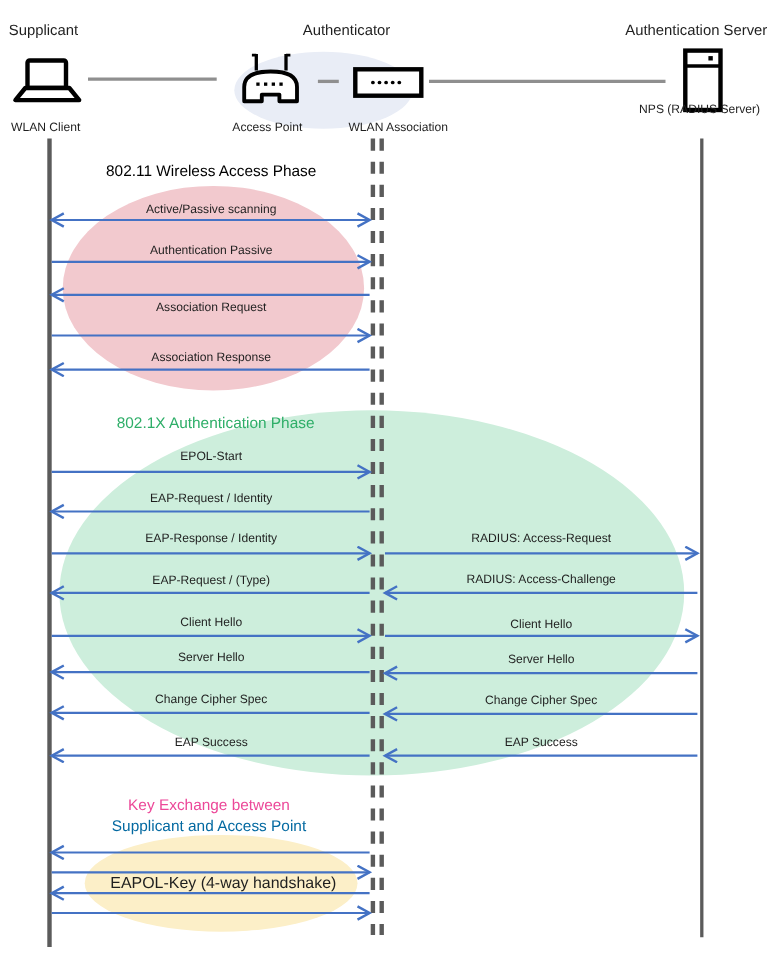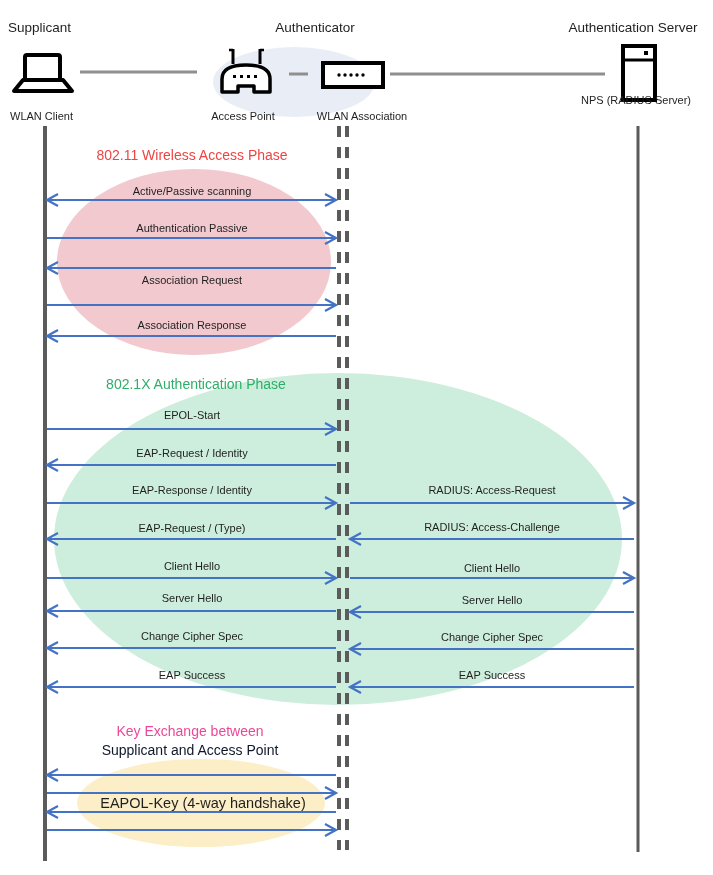--- a/index.html
+++ b/index.html
@@ -122,21 +122,21 @@
 
   <div class="lbl role" style="left:8px;top:19px;">Supplicant</div>
   <div class="lbl role center" style="left:315px;top:19px;">Authenticator</div>
   <div class="lbl role center" style="left:633px;top:19px;">Authentication Server</div>
 
   <div class="lbl device" style="left:10px;top:107px;">WLAN Client</div>
   <div class="lbl device center" style="left:243px;top:107px;">Access Point</div>
   <div class="lbl device center" style="left:362px;top:107px;">WLAN Association</div>
   <div class="lbl device center" style="left:636px;top:91px;">NPS (RADIUS Server)</div>
 
-  <div class="lbl phase-title center" style="left: 192px; top: 146px; color: #ef4444;">802.11 Wireless Access Phase</div>
+  <div class="lbl phase-title center" style="left: 192px; top: 146px; color: #000000;">802.11 Wireless Access Phase</div>
   <div class="lbl msg center" style="left:192px;top:182px;">Active/Passive scanning</div>
   <div class="lbl msg center" style="left:192px;top:219px;">Authentication Passive</div>
   <div class="lbl msg center" style="left:192px;top:271px;">Association Request</div>
   <div class="lbl msg center" style="left:192px;top:316px;">Association Response</div>
 
   <div class="lbl phase-title center" style="left: 196px; top: 375px; color: rgb(46, 174, 104);">802.1X Authentication Phase</div>
   <div class="lbl msg center" style="left:192px;top:406px;">EPOL-Start</div>
   <div class="lbl msg center" style="left:192px;top:444px;">EAP-Request / Identity</div>
   <div class="lbl msg center" style="left:192px;top:481px;">EAP-Response / Identity</div>
   <div class="lbl msg center" style="left:492px;top:481px;">RADIUS: Access-Request</div>
@@ -145,16 +145,16 @@
   <div class="lbl msg center" style="left:192px;top:557px;">Client Hello</div>
   <div class="lbl msg center" style="left:492px;top:559px;">Client Hello</div>
   <div class="lbl msg center" style="left:192px;top:589px;">Server Hello</div>
   <div class="lbl msg center" style="left:492px;top:591px;">Server Hello</div>
   <div class="lbl msg center" style="left:192px;top:627px;">Change Cipher Spec</div>
   <div class="lbl msg center" style="left:492px;top:628px;">Change Cipher Spec</div>
   <div class="lbl msg center" style="left:192px;top:666px;">EAP Success</div>
   <div class="lbl msg center" style="left:492px;top:666px;">EAP Success</div>
 
   <div class="lbl phase-title center" style="left: 190px; top: 722px; color: #ec4899;">Key Exchange between</div>
-  <div class="lbl phase-title center" style="left: 190px; top: 741px; color: #0f172a;">Supplicant and Access Point</div>
+  <div class="lbl phase-title center" style="left: 190px; top: 741px; color: #0369a1;">Supplicant and Access Point</div>
   <div class="lbl key-lbl center" style="left:203px;top:794px;">EAPOL-Key (4-way handshake)</div>
 
 </div>
 
 </body></html>

